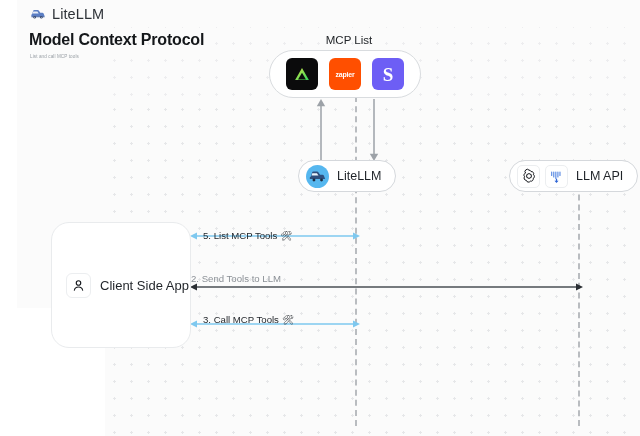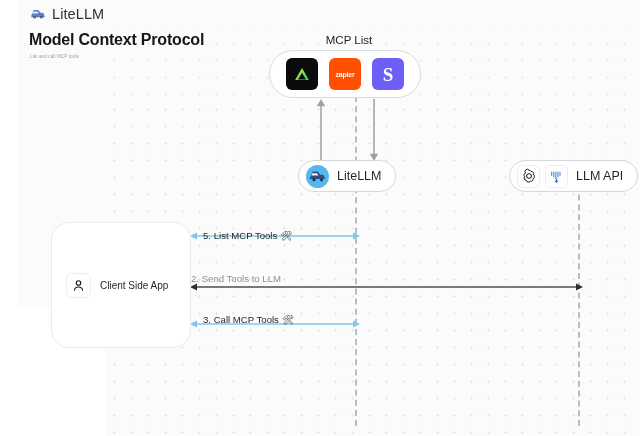--- a/index.html
+++ b/index.html
@@ -146,21 +146,21 @@
     z-index: 5;
     display: flex; align-items: center;
     padding-left: 14px;
   }
   .client-icon {
     width: 25px; height: 25px; border-radius: 6px;
     border: 1px solid #eceef0; background: #fff;
     display: flex; align-items: center; justify-content: center;
     flex: 0 0 auto;
   }
-  .client-label { font-size: 10px; color: #1f2328; margin-left: 9px; }
+  .client-label { font-size: 13px; color: #1f2328; margin-left: 9px; }
 
   
   .msg { position: absolute; z-index: 4; }
   .msg-text {
     position: absolute;
     font-size: 9.6px; white-space: nowrap;
     z-index: 5;
   }
   .msg-text.blue-step { color: #1f2328; }
   .msg-text.gray-step { color: #8b9096; }

